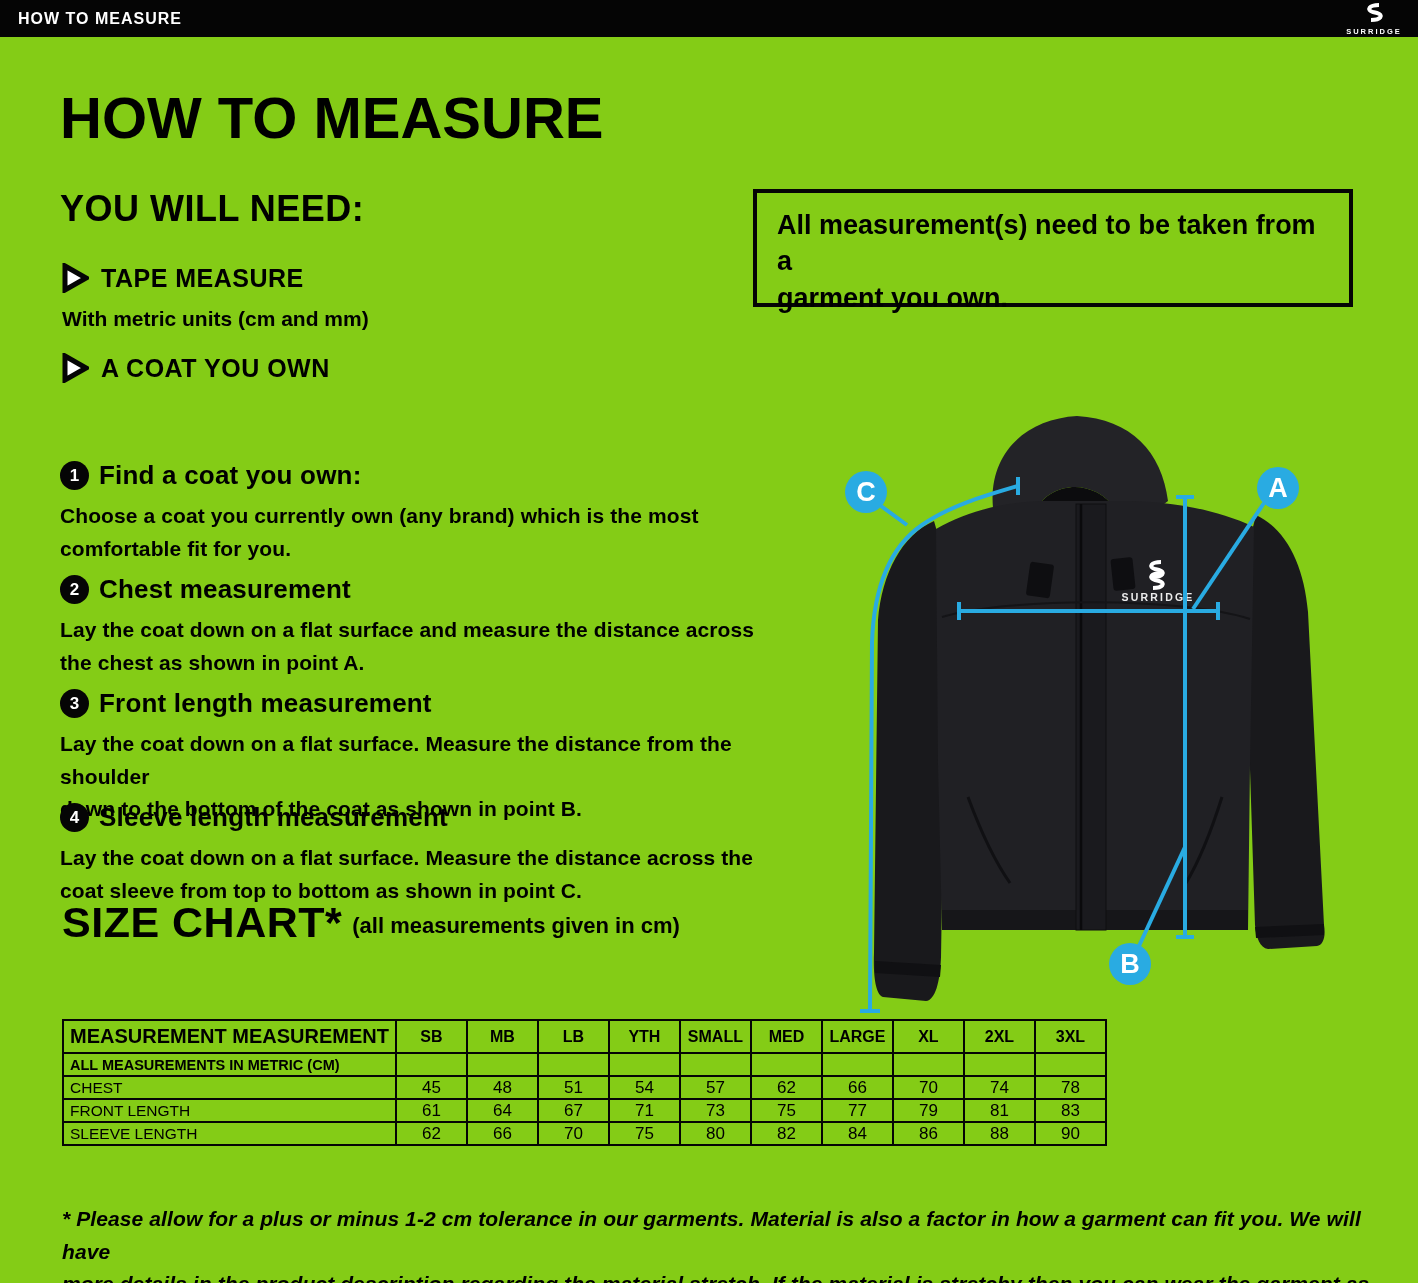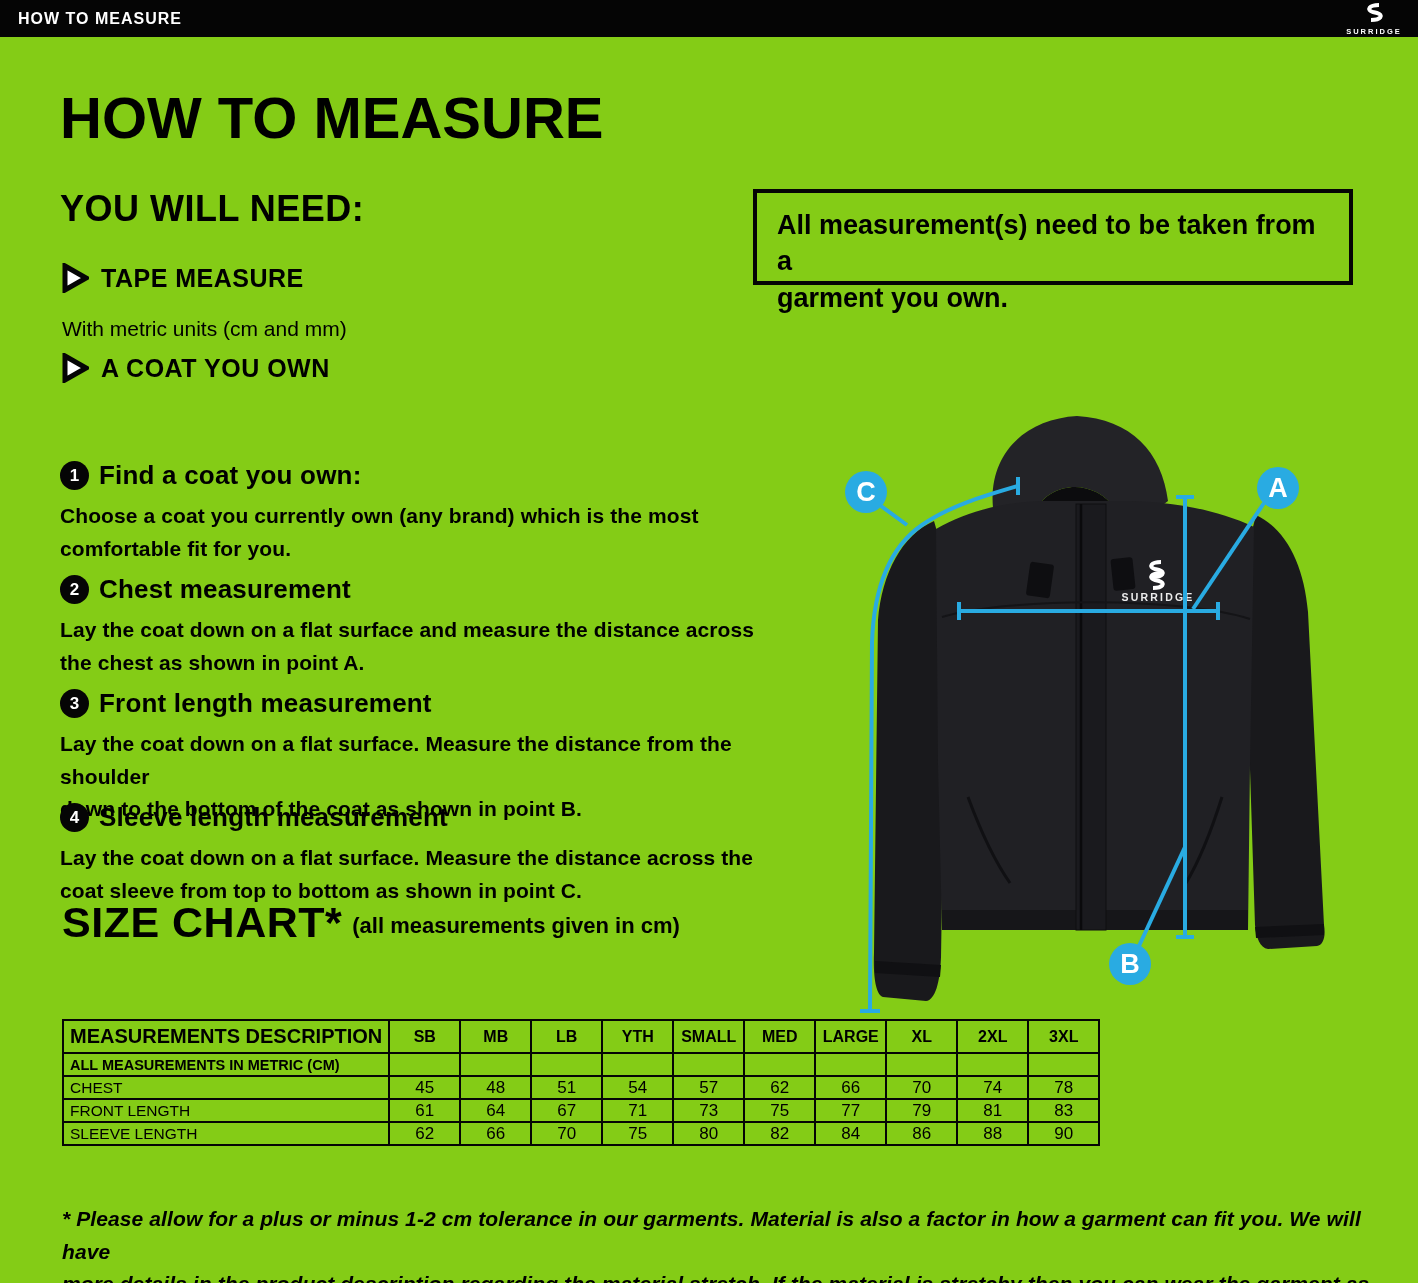--- a/index.html
+++ b/index.html
@@ -13,38 +13,38 @@
                   font-size:16px; font-weight:bold; letter-spacing:1px; }
   #topbar-logo { right:8px; top:2px; width:72px; height:33px; text-align:center; }
   #topbar-logo .brandtxt { display:block; color:#fff; font-size:7.5px; font-weight:bold;
                            letter-spacing:2px; margin-top:-1px; }
 
   
   #h1 { left:60px; top:84px; font-size:58px; font-weight:bold; letter-spacing:0; }
   #ywn { left:60px; top:188px; font-size:36px; font-weight:bold; letter-spacing:0.5px; }
 
   .need-item .lbl { font-size:25px; font-weight:bold; letter-spacing:0.5px; }
-  .need-item .desc { font-size:21px; font-weight:normal; margin-top:24px; }
+  .need-item .desc { font-size:21px; font-weight:bold; margin-top:14px; }
   #need1 { left:62px; top:263px; }
   #need2 { left:62px; top:353px; }
   .need-head { display:flex; align-items:center; gap:12px; }
   .tri { width:27px; height:30px; }
 
   .step { left:60px; width:740px; }
   #step1 { top:460px; } #step2 { top:574px; } #step3 { top:688px; } #step4 { top:802px; }
   .step-head { display:flex; align-items:center; gap:10px; }
   .stepnum { width:29px; height:29px; border-radius:50%; background:#050505; color:#fff;
              font-size:17px; font-weight:bold; display:flex; align-items:center;
              justify-content:center; flex:0 0 29px; }
   .step-title { font-size:26px; font-weight:bold; letter-spacing:0.2px; }
   .step-body { margin-top:9px; font-size:21px; font-weight:bold; line-height:1.55;
                white-space:pre-line; letter-spacing:0.1px; }
 
   
-  #notebox { left:753px; top:189px; width:600px; height:96px; border:4px solid #050505;
+  #notebox { left:753px; top:189px; width:600px; height:118px; border:4px solid #050505;
              box-sizing:border-box; padding:14px 20px; }
   #notebox .txt { font-size:27px; font-weight:bold; line-height:1.35; white-space:pre-line; }
 
   
   #sc-head { left:62px; top:898px; }
   #sc-title { font-size:43px; font-weight:bold; letter-spacing:0.5px; }
   #sc-sub { font-size:22px; font-weight:bold; margin-left:10px; position:relative; top:-4px; }
 
   #sizetable { left:62px; top:1019px; border-collapse:collapse; table-layout:fixed; }
   #sizetable th, #sizetable td { border:2px solid #050505; padding:0 6px; text-align:center;
@@ -215,21 +215,21 @@
         <col class="szc">
         <col class="szc">
         <col class="szc">
         <col class="szc">
         <col class="szc">
         <col class="szc">
         <col class="szc">
       </colgroup>
     <thead>
         <tr id="st-head">
-          <th class="c0">MEASUREMENTS DESCRIPTION</th>
+          <th class="c0">MEASUREMENT MEASUREMENT</th>
           <th>SB</th>
           <th>MB</th>
           <th>LB</th>
           <th>YTH</th>
           <th>SMALL</th>
           <th>MED</th>
           <th>LARGE</th>
           <th>XL</th>
           <th>2XL</th>
           <th>3XL</th>

